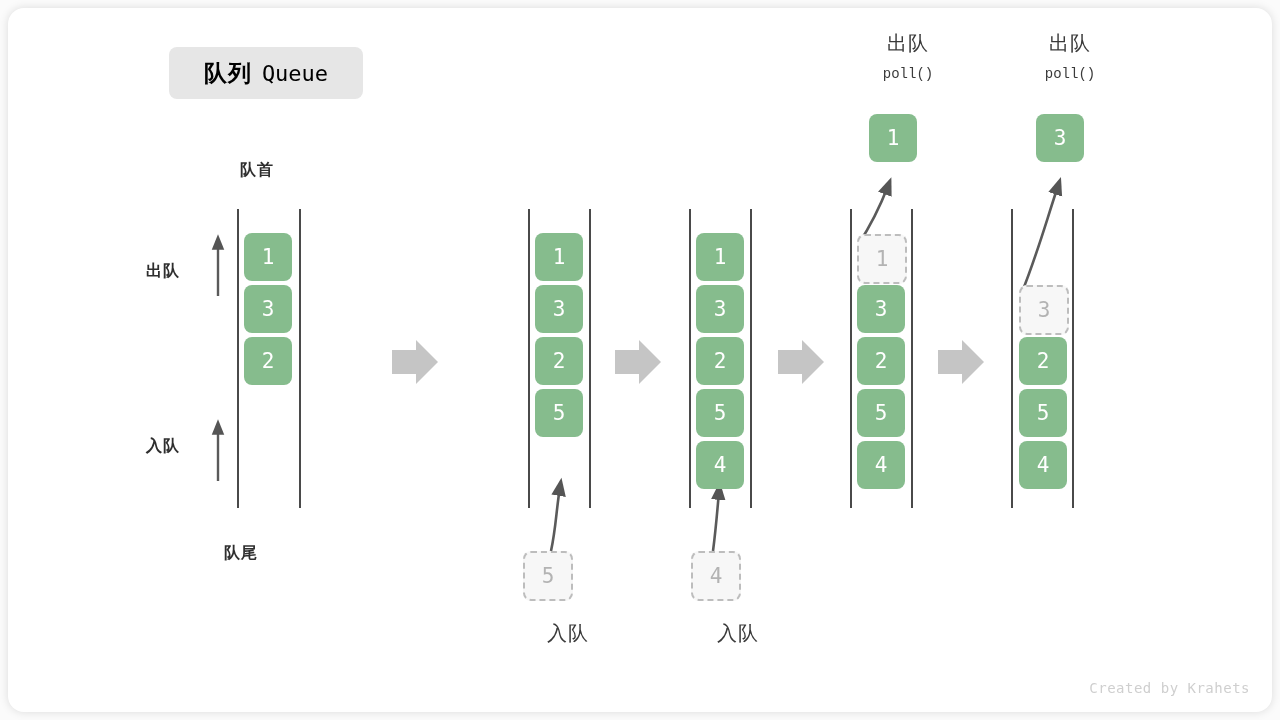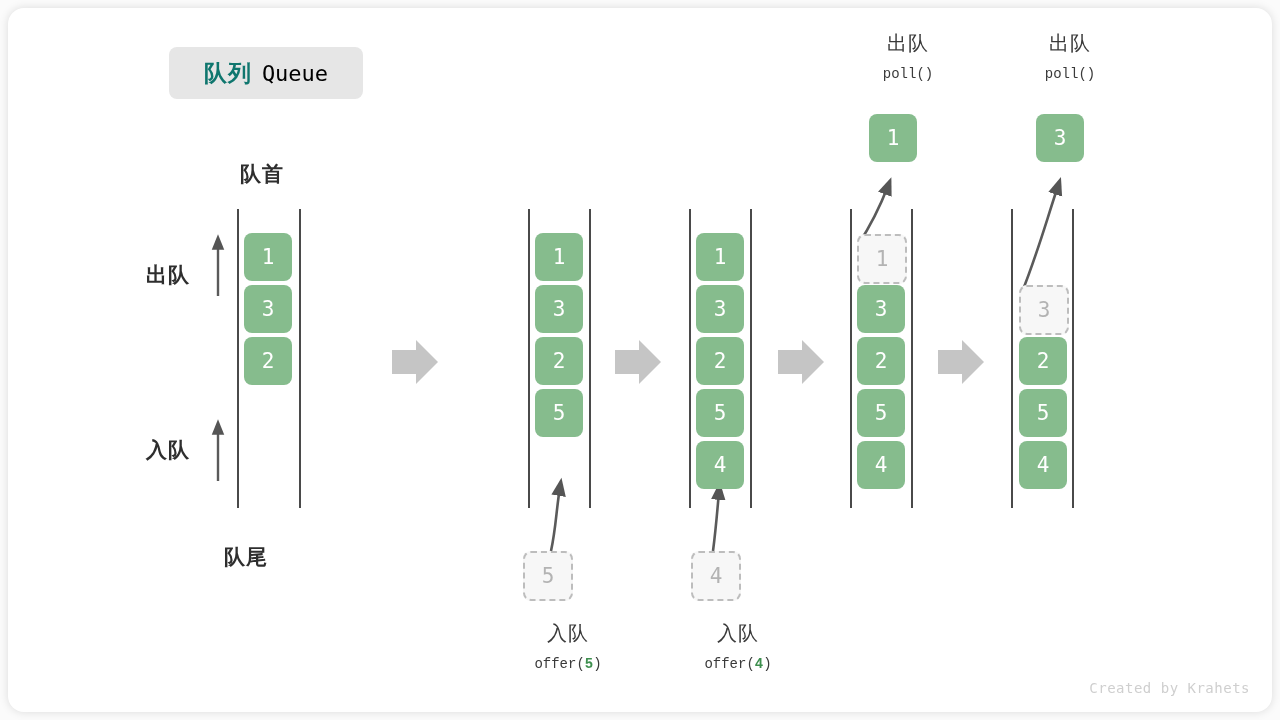--- a/index.html
+++ b/index.html
@@ -30,32 +30,32 @@
     left: 169px; top: 47px;
     width: 194px; height: 52px;
     background: #e6e6e6;
     border-radius: 8px;
     display: flex;
     align-items: center;
     justify-content: center;
     gap: 10px;
   }
   .title-cn {
-    font-size: 23px; font-weight: bold; color: #0f766e;
+    font-size: 23px; font-weight: bold; color: #000000;
     letter-spacing: 1px;
   }
   .title-en {
     font-family: "DejaVu Sans Mono", "Liberation Mono", monospace;
     font-size: 22px; color: #000000;
   }
 
   
   .lbl-bold {
     position: absolute;
-    font-size: 21px; font-weight: bold; color: #2e2e2e;
+    font-size: 16px; font-weight: bold; color: #2e2e2e;
     white-space: nowrap;
     letter-spacing: 1px;
   }
   .caption {
     position: absolute;
     text-align: center;
     white-space: nowrap;
     color: #3a3a3a;
   }
   .caption .cn {
@@ -170,32 +170,30 @@
   <div class="cell" style="left:244px; top:285px;">3</div>
   <div class="cell" style="left:244px; top:337px;">2</div>
 
   <div class="cell" style="left:535px; top:233px;">1</div>
   <div class="cell" style="left:535px; top:285px;">3</div>
   <div class="cell" style="left:535px; top:337px;">2</div>
   <div class="cell" style="left:535px; top:389px;">5</div>
   <div class="cell ghost" style="left:523px; top:551px;">5</div>
   <div class="caption" style="left:473px; top:618px; width:190px;">
     <span class="cn">入队</span>
-    <span class="code"><span>offer(</span><span class="arg">5</span><span>)</span></span>
   </div>
 
   <div class="cell" style="left:696px; top:233px;">1</div>
   <div class="cell" style="left:696px; top:285px;">3</div>
   <div class="cell" style="left:696px; top:337px;">2</div>
   <div class="cell" style="left:696px; top:389px;">5</div>
   <div class="cell" style="left:696px; top:441px;">4</div>
   <div class="cell ghost" style="left:691px; top:551px;">4</div>
   <div class="caption" style="left:643px; top:618px; width:190px;">
     <span class="cn">入队</span>
-    <span class="code"><span>offer(</span><span class="arg">4</span><span>)</span></span>
   </div>
 
   <div class="caption" style="left:813px; top:28px; width:190px;">
     <span class="cn">出队</span>
     <span class="code"><span>poll(</span><span class="arg"></span><span>)</span></span>
   </div>
   <div class="cell" style="left:869px; top:114px;">1</div>
   <div class="cell ghost" style="left:857px; top:234px;">1</div>
   <div class="cell" style="left:857px; top:285px;">3</div>
   <div class="cell" style="left:857px; top:337px;">2</div>

